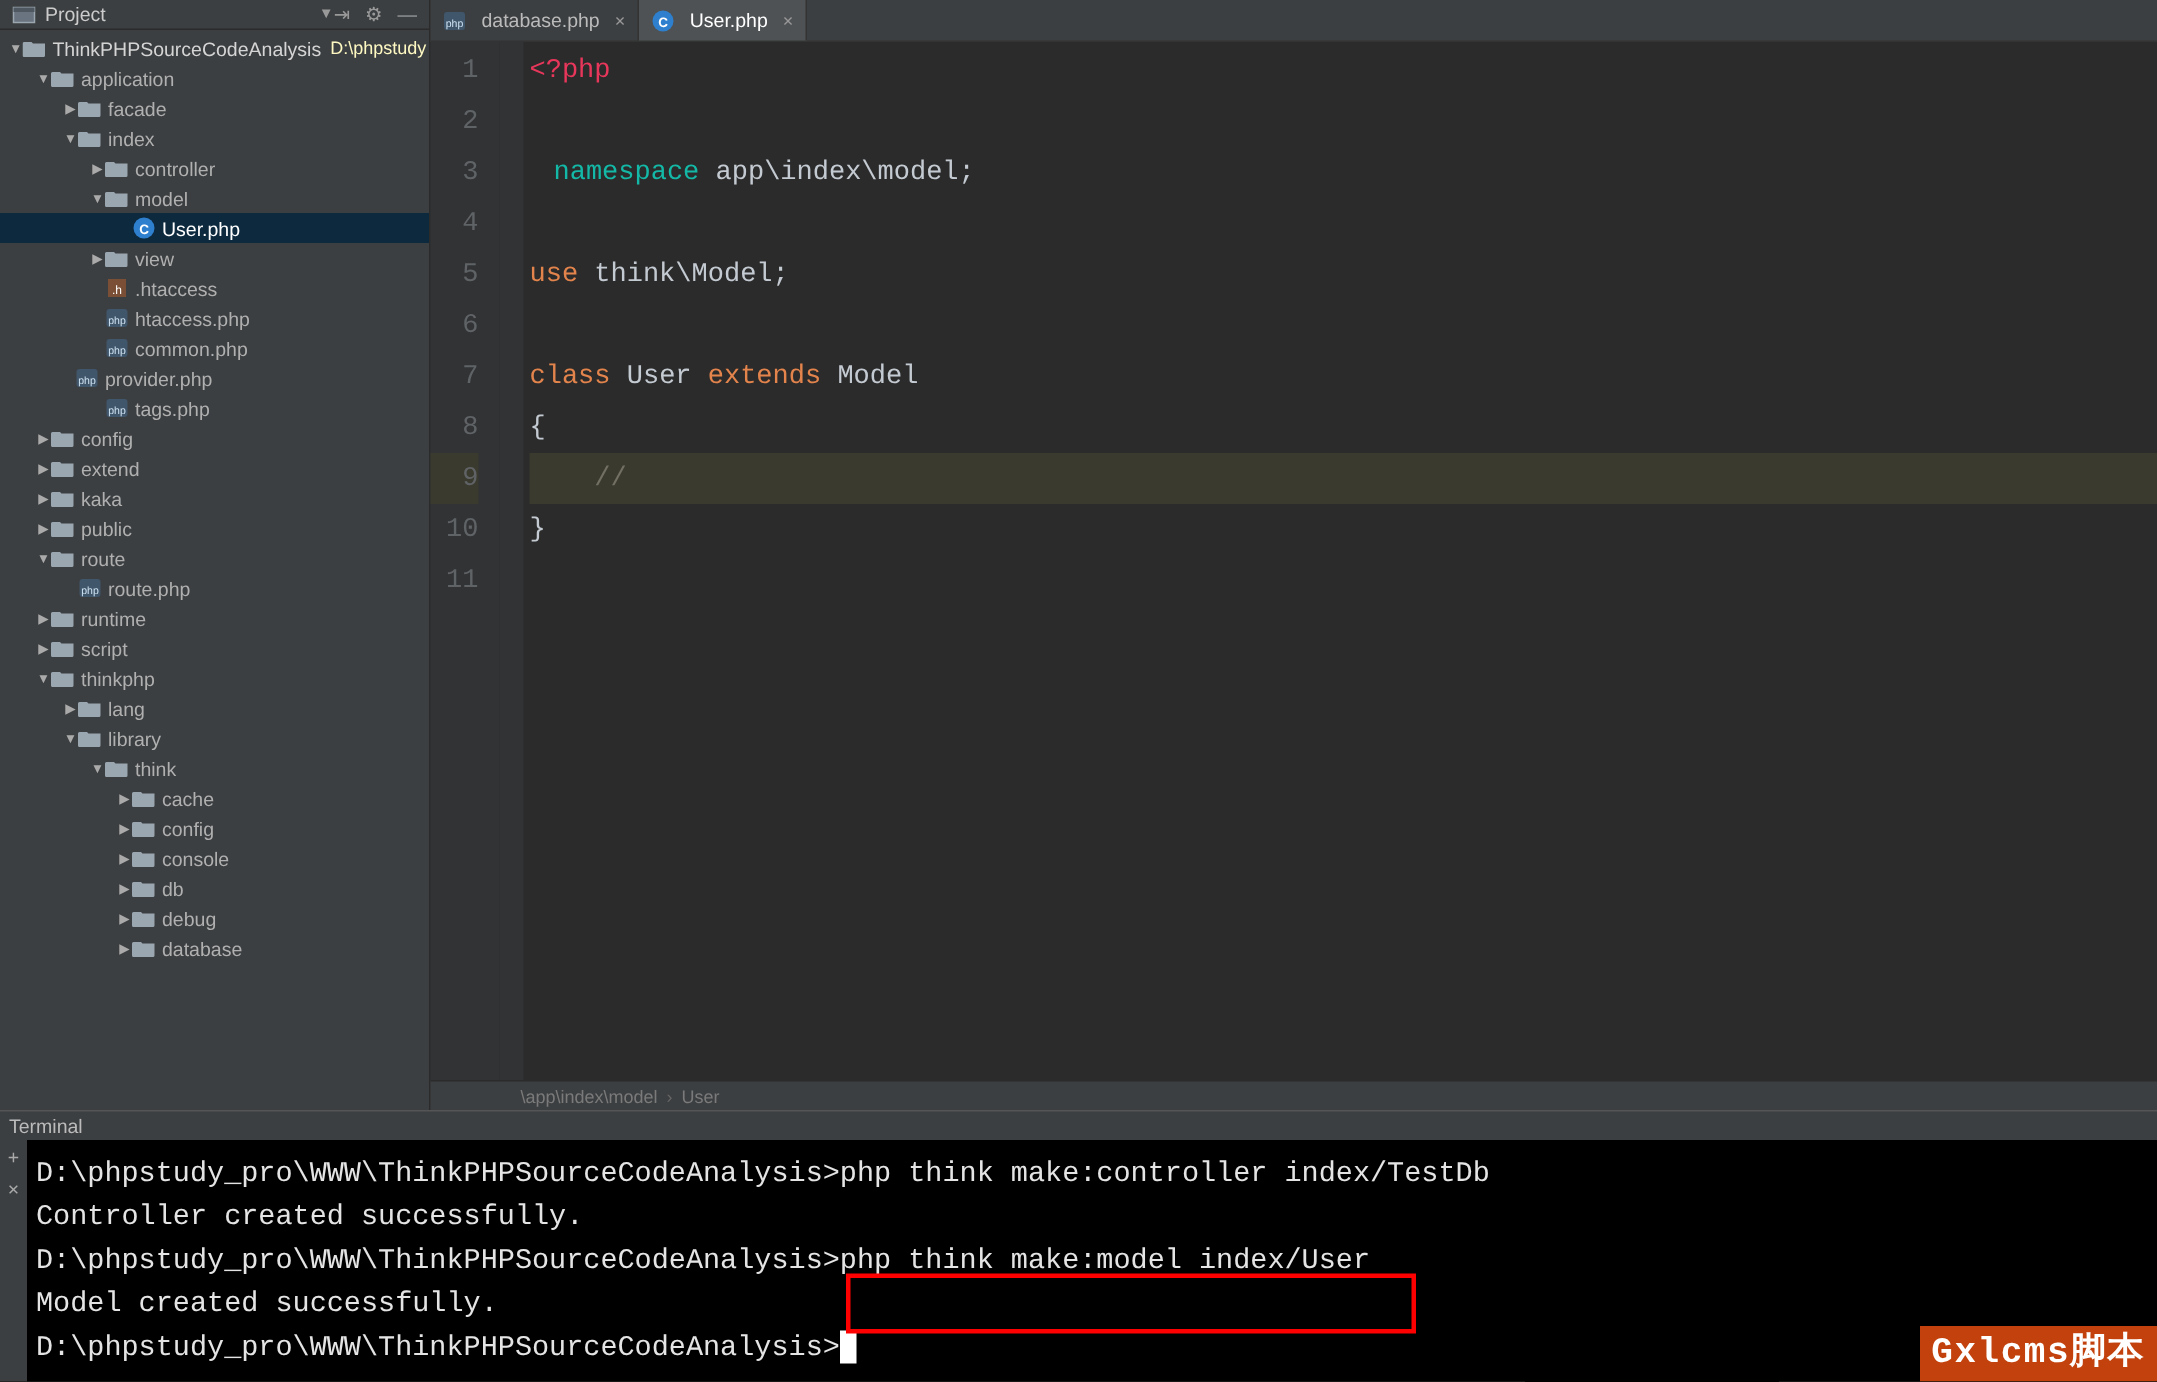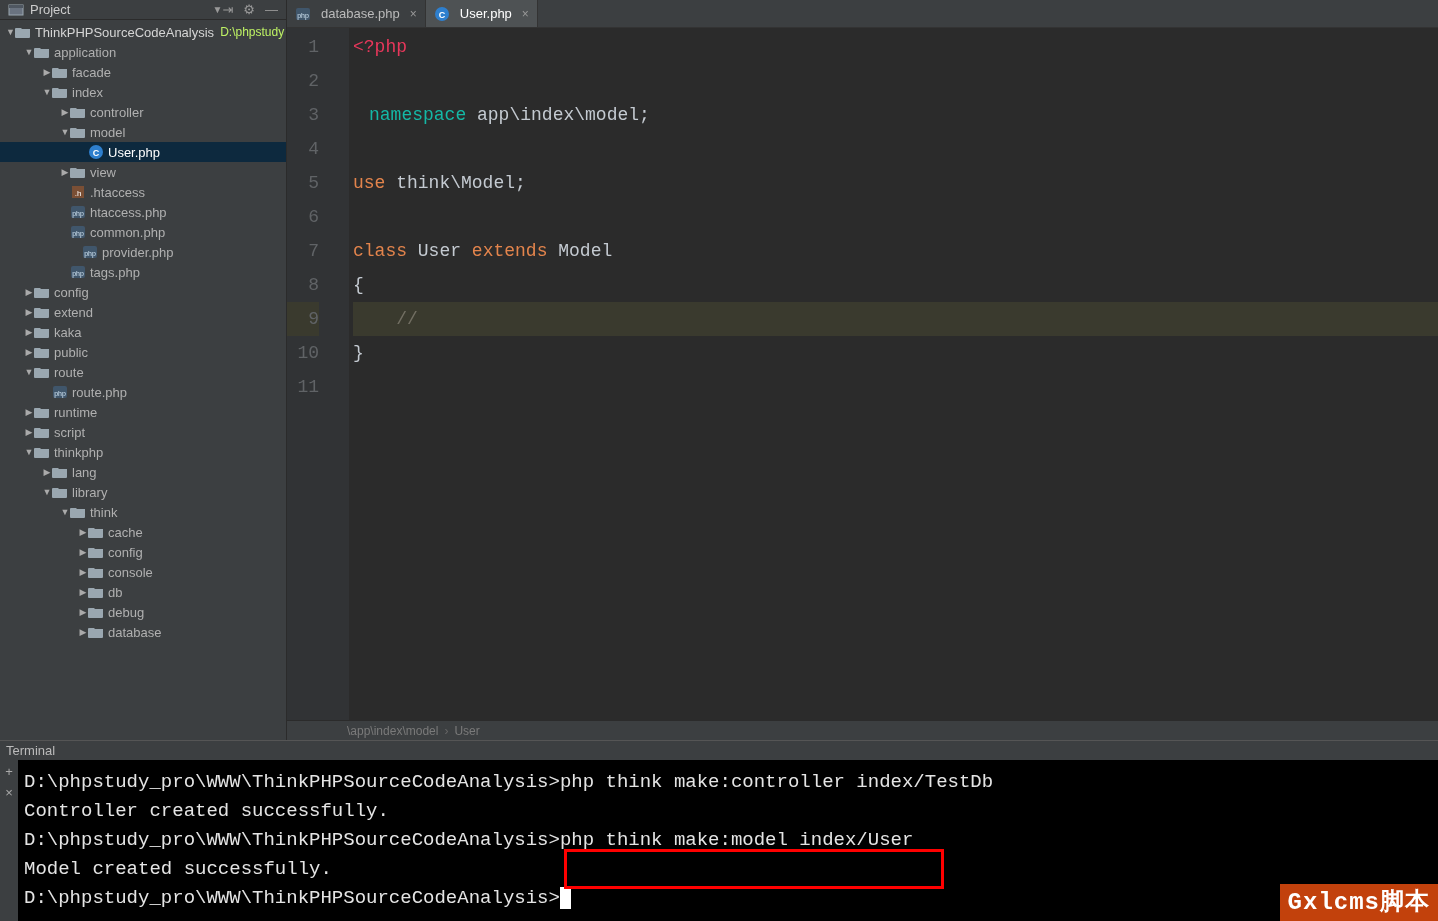--- a/index.html
+++ b/index.html
@@ -11,21 +11,21 @@
 .panel-header .ph-icon { width: 16px; height: 16px; margin-right: 6px; }
 .panel-header .title { color: #ccc; flex: 1; }
 .panel-header .dropdown { color: #999; margin-left: 4px; font-size: 10px; }
 .panel-tools { margin-left: auto; display: flex; gap: 10px; align-items: center; }
 .panel-tools span { color: #999; cursor: pointer; }
 .tree { flex: 1; overflow: auto; padding: 2px 0; }
 .tree-row { display: flex; align-items: center; height: 20px; padding-right: 6px; cursor: pointer; color: #b0b0b0; white-space: nowrap; }
 .tree-row.selected { background: #0d293e; color: #fff; }
 .arrow { width: 10px; display: inline-flex; justify-content: center; color: #aaa; font-size: 9px; }
 .icon { width: 16px; height: 16px; margin-right: 4px; display: inline-flex; align-items: center; justify-content: center; }
-.tree-row .trail { color: #bef264; margin-left: 6px; font-size: 12px; }
+.tree-row .trail { color: #fef9c3; margin-left: 6px; font-size: 12px; }
 .editor-area { flex: 1; display: flex; flex-direction: column; min-width: 0; }
 .tabs { height: 28px; display: flex; align-items: stretch; background: #3c3f41; border-bottom: 1px solid #333; }
 .tab { display: flex; align-items: center; padding: 0 8px; border-right: 1px solid #333; color: #bbb; cursor: pointer; gap: 6px; }
 .tab.active { background: #4e5254; color: #fff; }
 .tab .close { font-size: 12px; color: #999; margin-left: 4px; }
 .editor { flex: 1; display: flex; background: #2b2b2b; font-family: "Consolas", "Courier New", monospace; font-size: 18px; line-height: 34px; position: relative; }
 .gutter { width: 46px; background: #313335; text-align: right; padding-right: 14px; color: #606366; padding-top: 2px; }
 .gutter-marks { width: 16px; background: #313335; position: relative; }
 .code { flex: 1; padding-left: 4px; padding-top: 2px; color: #a9b7c6; position: relative; }
 .code pre { margin: 0; font-family: inherit; }
@@ -169,21 +169,21 @@
           <div class="tree-row" style="padding-left: 60px;">
             <span class="arrow"></span>
             <span class="icon">
               <svg viewBox="0 0 16 16" width="16" height="16">
                 <rect x="1" y="2" width="14" height="12" rx="2" fill="#40566b"></rect>
                 <text x="8" y="12" font-size="7" text-anchor="middle" fill="#cfe3f2">php</text>
               </svg>
             </span>
             <span>common.php</span>
           </div>
-          <div class="tree-row" style="padding-left: 40px; margin-left: 32px;">
+          <div class="tree-row" style="padding-left: 40px;">
             <span class="arrow"></span>
             <span class="icon">
               <svg viewBox="0 0 16 16" width="16" height="16">
                 <rect x="1" y="2" width="14" height="12" rx="2" fill="#40566b"></rect>
                 <text x="8" y="12" font-size="7" text-anchor="middle" fill="#cfe3f2">php</text>
               </svg>
             </span>
             <span>provider.php</span>
           </div>
           <div class="tree-row" style="padding-left: 60px;">

